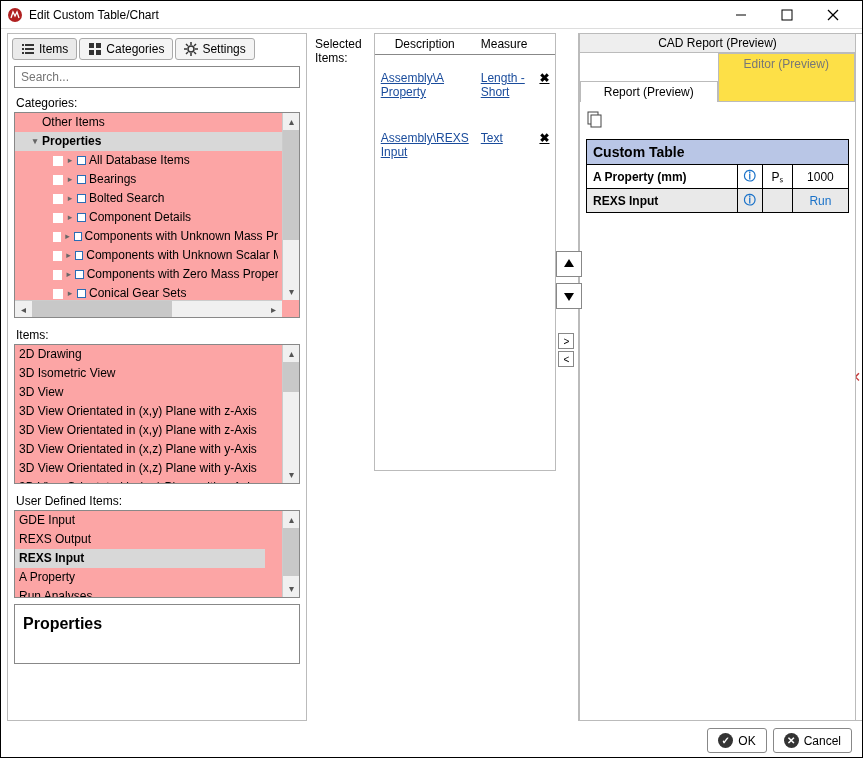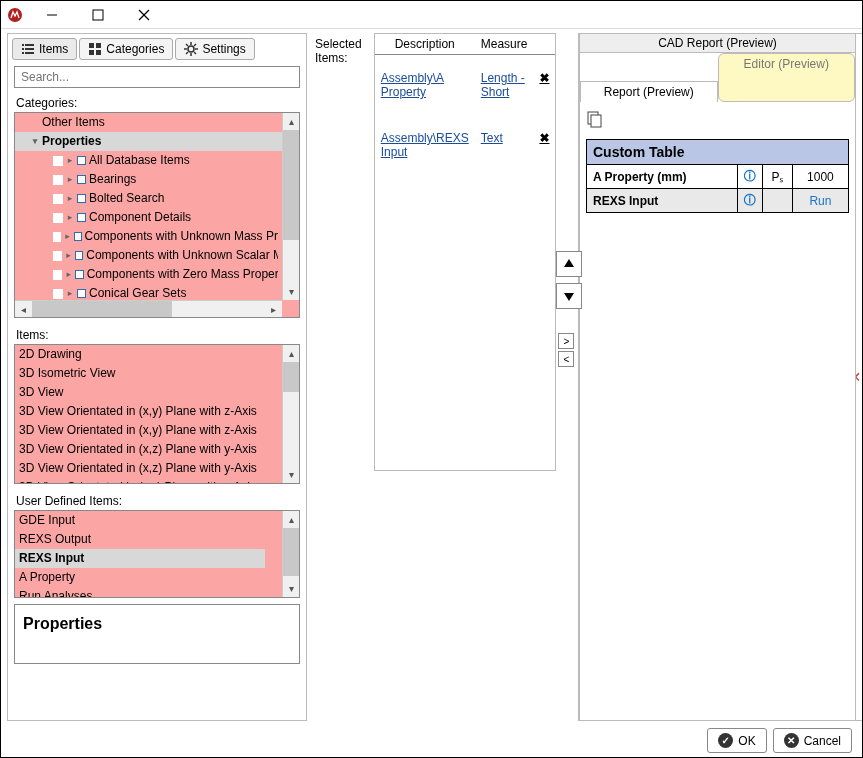--- a/index.html
+++ b/index.html
@@ -182,21 +182,21 @@
   }
   .cad-title {
     text-align:center; font-size:12px; padding:2px; border-bottom:1px solid #bbb;
     background:#eee;
   }
   .preview-tabs { display:flex; }
   .prev-tab {
     flex:1; text-align:center; padding:3px; border:1px solid #bbb; cursor:pointer;
   }
   .prev-tab.active { background:#fff; font-weight:normal; border-bottom:none;margin-top:28px; }
-  .prev-tab.inactive { background:#fef9c3; color:#777;border-radius:6px; }
+  .prev-tab.inactive { background:#fde047; color:#777; }
   .preview-body { padding:8px 6px; }
   .copy-icon { margin-bottom:8px; cursor:pointer; display:inline-block; }
   .cad-table {
     border:1px solid #000; border-collapse:collapse; width:100%;
   }
   .cad-table th.title {
     background:#b9c6e6; padding:4px 6px; font-weight:bold; font-size:14px;
     text-align:left; border:1px solid #000;
   }
   .cad-table td, .cad-table th { border:1px solid #000; padding:3px 6px; }
@@ -233,20 +233,21 @@
 </head>
 <body>
 
 <div class="titlebar">
   <span class="app-icon">
     <svg viewBox="0 0 16 16">
         <circle cx="8" cy="8" r="7" fill="#b02020"></circle>
         <path d="M4 11 L6 5 L8 9 L10 5 L12 11" stroke="#fff" stroke-width="1.3" fill="none"></path>
       </svg>
   </span>
+  <span class="title">Edit Custom Table/Chart</span>
   <div class="win-btn">
     <svg width="12" height="12">
         <line x1="1" y1="6" x2="11" y2="6" stroke="#000" stroke-width="1"></line>
       </svg>
   </div>
   <div class="win-btn">
     <svg width="12" height="12">
         <rect x="1" y="1" width="10" height="10" stroke="#000" fill="none" stroke-width="1"></rect>
       </svg>
   </div>

